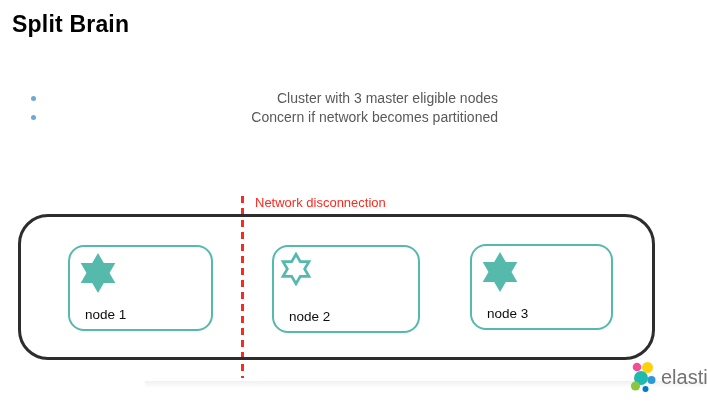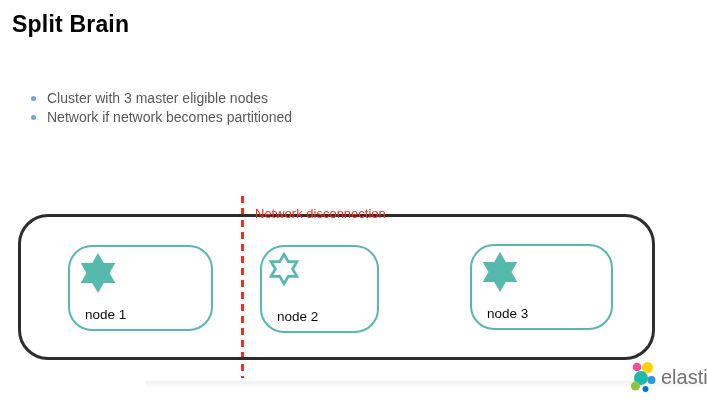--- a/index.html
+++ b/index.html
@@ -17,58 +17,59 @@
     font-size:23px; font-weight:bold; color:#000000;
     letter-spacing:0.2px;
     text-align:center;
   }
 
   .bullet-list {
     position:absolute; left:28px; top:89px;
     width:470px; list-style:none;
     font-size:14px; line-height:19px;
     color:var(--text_gray);
+    text-align:right;
   }
   .bullet-list li { position:relative; padding-left:19px; }
   .bullet-dot {
     position:absolute; left:3px; top:7px;
     width:5px; height:5px; border-radius:50%;
     background:var(--bullet_blue);
   }
 
   
   .partition-line {
     position:absolute; left:241px; top:196px;
     width:3px; height:182px;
     background:repeating-linear-gradient(180deg,
       var(--red) 0px, var(--red) 7px,
       transparent 7px, transparent 12px);
     z-index:1;
   }
   .partition-label {
-    position:absolute; left:255px; top:206px;
+    position:absolute; left:255px; top:195px;
     font-size:13px; color:var(--red);
     z-index:3;
   }
   .cluster-box {
     position:absolute; left:18px; top:214px;
     width:637px; height:146px;
     border:3px solid var(--box_border);
     border-radius:30px;
     z-index:2;
   }
   .node {
     position:absolute;
     border:2.5px solid var(--teal);
-    border-radius:24px;
+    border-radius:16px;
     background:transparent;
     z-index:4;
   }
   .node-1 { left:68px;  top:245px; width:145px; height:86px; }
-  .node-2 { left:260px; top:245px; width:119px; height:88px; }
+  .node-2 { left:272px; top:245px; width:148px; height:88px; }
   .node-3 { left:470px; top:244px; width:143px; height:86px;padding-left:42px; }
   .node svg { position:absolute; left:8px; top:5px; }
   .node-2 svg { left:6px; top:5px; }
   .star-filled  { fill:var(--teal); }
   .star-outline { fill:none; stroke:var(--teal); }
   .node-label {
     position:absolute; left:15px; bottom:7px;
     font-size:13.5px; color:#0d0d0d;
   }
 
@@ -101,21 +102,21 @@
 
   <h1 class="slide-title">Split Brain</h1>
 
   <ul class="bullet-list">
     <li>
       <span class="bullet-dot"></span>
       <span>Cluster with 3 master eligible nodes</span>
     </li>
     <li>
       <span class="bullet-dot"></span>
-      <span>Network if network becomes partitioned</span>
+      <span>Concern if network becomes partitioned</span>
     </li>
   </ul>
 
   <div>
 
     <div class="partition-line"></div>
     <div class="partition-label">Network disconnection</div>
 
     <div class="cluster-box"></div>
 

